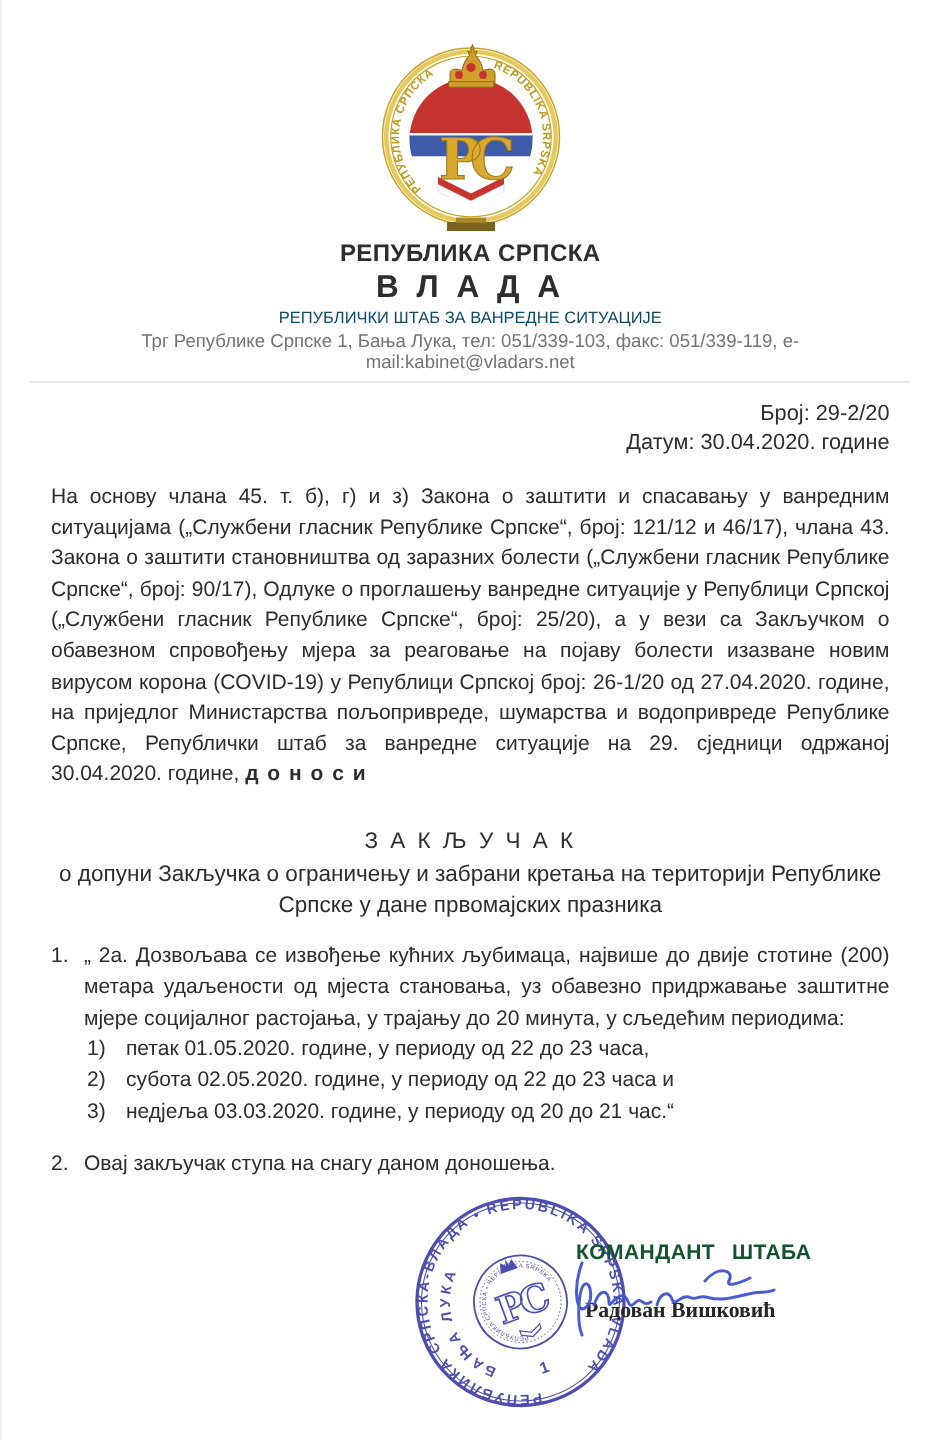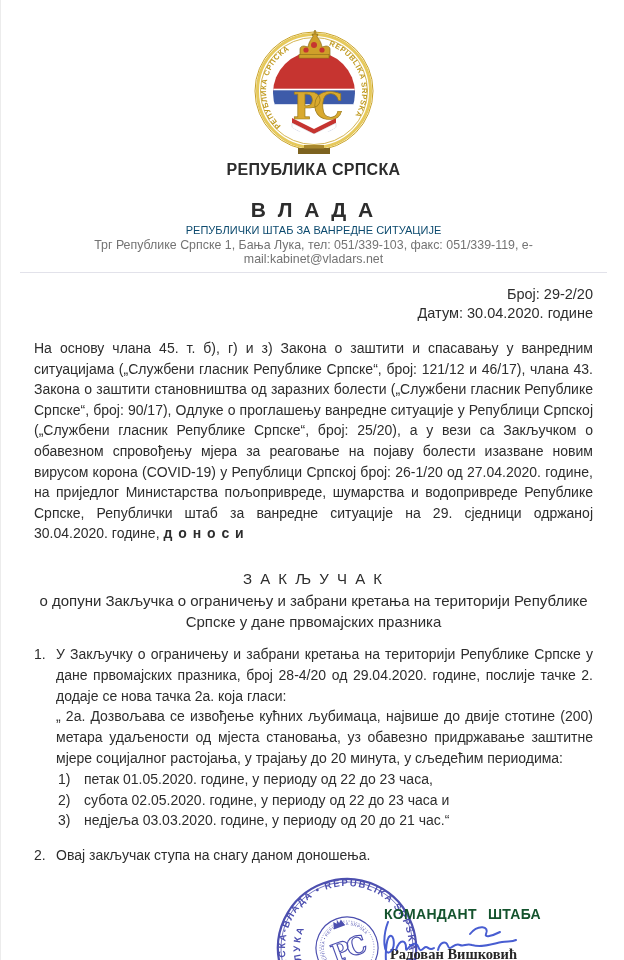--- a/index.html
+++ b/index.html
@@ -5,21 +5,21 @@
   html,body{margin:0;padding:0;}
   body{
     width:624px;height:960px;overflow:hidden;background:#ffffff;
     font-family:"Liberation Sans",sans-serif;color:#2d2d2d;position:relative;
     border-left:1px solid #ececec;box-sizing:border-box;
   }
   .page{padding:0 31px 0 33px;}
   .header{text-align:center;}
   .emblem-wrap{width:132px;height:130px;margin:28px auto 0;}
   .org1{font-size:16px;font-weight:bold;letter-spacing:.3px;margin:3px 0 0;}
-  .org2{font-size:21px;font-weight:bold;letter-spacing:3px;margin:19px 0 2px;}
+  .org2{font-size:21px;font-weight:bold;letter-spacing:3px;margin:1px 0 2px;}
   .org3{font-size:11px;margin:0;color:#0c4a6e;}
   .contact{font-size:12.4px;margin:2px 0 0;color:#737373;}
   .header-divider{border-bottom:1px solid #e2e2ea;margin:6px -14px 0;}
   .meta{margin-top:12px;font-size:14.5px;line-height:19px;text-align:right;}
   .preamble{margin-top:15px;font-size:14px;line-height:20.6px;text-align:justify;}
   .enacts{font-weight:bold;letter-spacing:1px;white-space:nowrap;}
   .title-block{margin-top:24px;text-align:center;font-weight:normal;font-size:15px;line-height:21px;}
   .title-main{letter-spacing:2px;}
   .title-sub{margin-top:1px;}
   .list{margin-top:12px;font-size:14px;line-height:20.8px;}
@@ -99,21 +99,20 @@
 
   <div class="title-block">
     <div class="title-main">З А К Љ У Ч А К</div>
     <div class="title-sub">о допуни Закључка о ограничењу и забрани кретања на територији Републике Српске у дане првомајских празника</div>
   </div>
 
   <div class="list">
     <div class="item">
       <div class="item-num">1.</div>
       <div class="item-body">
-        <div>У Закључку о ограничењу и забрани кретања на територији Републике Српске у дане првомајских празника, број 28-4/20 од 29.04.2020. године, послије тачке 2. додаје се нова тачка 2а. која гласи:</div>
         <div>„ 2а. Дозвољава се извођење кућних љубимаца, највише до двије стотине (200) метара удаљености од мјеста становања, уз обавезно придржавање заштитне мјере социјалног растојања, у трајању до 20 минута, у сљедећим периодима:</div>
         <div class="periods">
           <div class="period">
             <div class="period-num">1)</div>
             <div class="period-text">петак 01.05.2020. године, у периоду од 22 до 23 часа,</div>
           </div>
           <div class="period">
             <div class="period-num">2)</div>
             <div class="period-text">субота 02.05.2020. године, у периоду од 22 до 23 часа и</div>
           </div>

